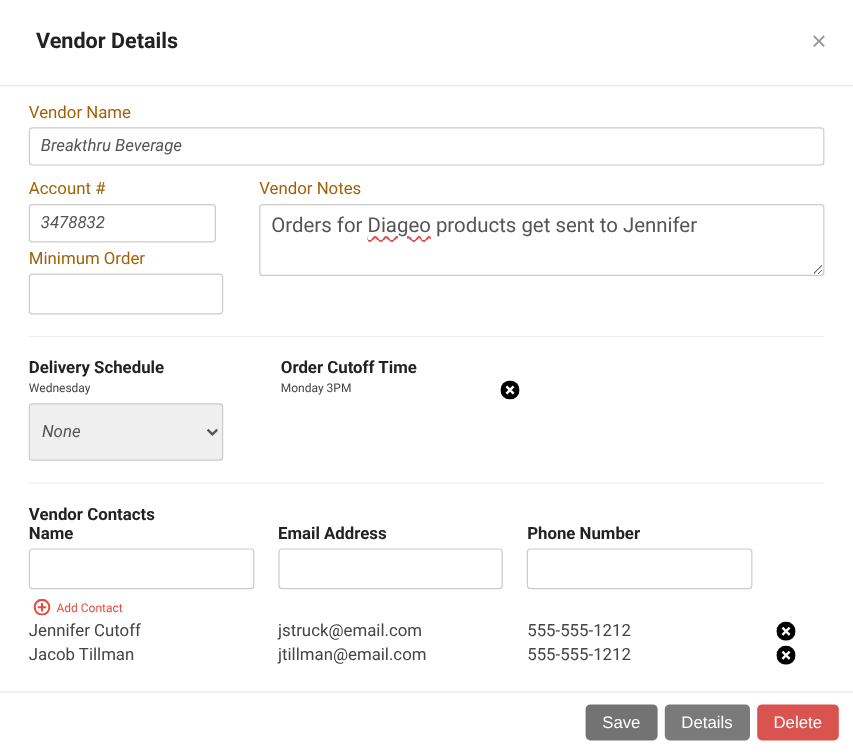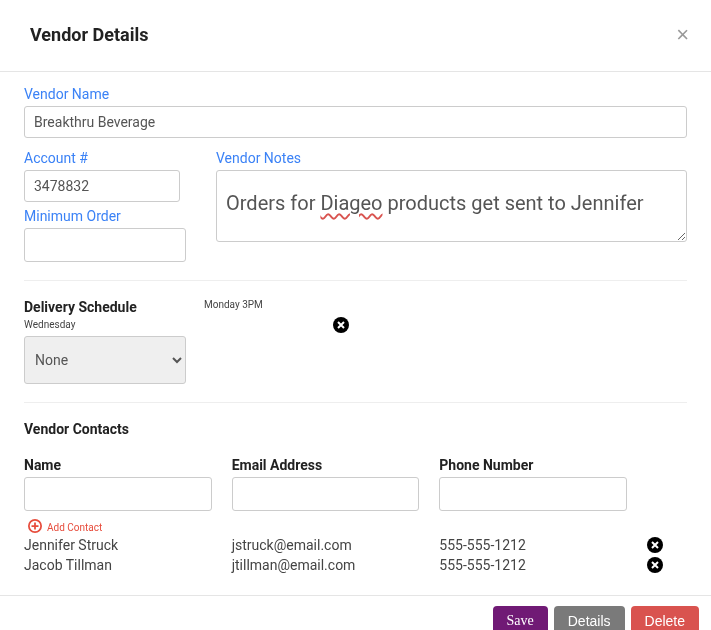--- a/index.html
+++ b/index.html
@@ -43,59 +43,60 @@
       padding-bottom: 18px;
       margin-bottom: 18px;
       border-bottom: 1px solid #eee;
     }
     .section:last-child { border-bottom: none; margin-bottom: 0;}
     .row { display: flex; gap: 30px; }
     .col-small { flex: 0 0 162px; }
     label, .lbl {
       display: block;
       font-size: 14px;
-      color: #3b82f6;
+      color: #a16207;
       margin-bottom: 4px;
     }
     .bold-label { font-weight: 700; color:#222;}
     input[type=text], textarea, select {
       width: 100%;
       border: 1px solid #ccc;
       border-radius: 3px;
       padding: 7px 9px;
       font-size: 14px;
       font-family: inherit;
       color: #555;
+      font-style: italic;
     }
     .vendor-name-group input { width: 100%; }
     .account-group input { width: 156px; }
     .min-order input { width: 162px; height:34px; }
     .notes-group { flex:1; }
     .spacer { height: 12px; }
     .spacer-sm { height:6px; }
 
-    .delivery-row { display:flex; align-items:flex-start; }
+    .delivery-row { display:flex; gap:30px; align-items:flex-start; }
     .delivery-col { flex: 0 0 180px; }
     .cutoff-col { flex:1; display:flex; align-items:flex-start; gap:70px;}
     .value-text { color:#444; font-size:10px; }
     select {
       appearance: auto;
       height: 48px;
       width: 162px;
       padding: 12px 6px;
     }
     .remove-circle {
       display:inline-flex;
       width:16px; height:16px;
       align-items:center; justify-content:center;
       cursor:pointer;
     }
     .remove-circle svg { width:16px; height:16px; fill:#000; }
 
-    .contacts-header { font-weight:700; margin-bottom:20px; color:#222;}
+    .contacts-header { font-weight:700; color:#222;}
     .contacts-grid {
       display:grid;
       grid-template-columns: 1fr 1fr 1fr 40px;
       column-gap: 20px;
       align-items:center;
     }
     .contacts-grid .hdr { font-weight:700; color:#222; margin-bottom:4px;}
     .contacts-grid input { height:34px; }
     .add-contact {
       grid-column: 1 / -1;
@@ -119,21 +120,21 @@
       gap:6px;
     }
     .btn {
       border:none;
       border-radius:4px;
       padding:7px 14px;
       font-size:14px;
       cursor:pointer;
       color:#fff;
     }
-    .btn-save { background:#701a75;font-family:Liberation Serif, serif; }
+    .btn-save { background:#737373; }
     .btn-cancel { background:#7a7a7a; }
     .btn-delete { background:#d9534f; }
 
     .underline-red {
       text-decoration: underline wavy #d9534f;
       text-underline-offset: 3px;
     }
   </style>
 </head>
 <body>
@@ -161,39 +162,40 @@
             <input type="text" value="3478832" style="">
           </div>
           <div class="spacer-sm"></div>
           <div class="min-order">
             <label class="lbl">Minimum Order</label>
             <input type="text" value="" style="">
           </div>
         </div>
         <div class="notes-group">
           <label class="lbl">Vendor Notes</label>
-          <div style="border: 1px solid rgb(204, 204, 204); border-radius: 3px; padding: 20px 9px; height: 72px; position: relative; font-size: 20px; color: rgb(85, 85, 85); resize: both; overflow: auto;" contenteditable="true">
+          <div style="border: 1px solid rgb(204, 204, 204); border-radius: 3px; padding: 7px 9px; height: 60px; position: relative; font-size: 17px; color: rgb(85, 85, 85); resize: both; overflow: auto;" contenteditable="true">
             <span>Orders for </span><span class="underline-red">Diageo</span><span>  products get sent to Jennifer</span>
           </div>
         </div>
       </div>
     </div>
 
     <div class="section">
       <div class="delivery-row">
         <div class="delivery-col">
           <div class="lbl bold-label">Delivery Schedule</div>
           <div class="value-text">Wednesday</div>
           <div class="spacer-sm"></div>
           <select>
             <option>None</option>
           </select>
         </div>
         <div class="cutoff-col">
           <div>
+            <div class="lbl bold-label">Order Cutoff Time</div>
             <div class="value-text">Monday 3PM</div>
           </div>
           <span class="remove-circle" style="margin-top:18px;">
             <svg viewBox="0 0 16 16">
                 <circle cx="8" cy="8" r="8"></circle>
                 <path d="M5 5 L11 11 M11 5 L5 11" stroke="#fff" stroke-width="2"></path>
               </svg>
           </span>
         </div>
       </div>
@@ -216,21 +218,21 @@
         <div class="add-contact">
           <span>
             <svg viewBox="0 0 16 16">
                 <circle cx="8" cy="8" r="7" fill="none" stroke="#e74c3c" stroke-width="2"></circle>
                 <path d="M8 4 V12 M4 8 H12" stroke="#e74c3c" stroke-width="2"></path>
               </svg>
           </span>
           <span>Add Contact</span>
         </div>
 
-        <div class="contact-row-text">Jennifer Struck</div>
+        <div class="contact-row-text">Jennifer Cutoff</div>
         <div class="contact-row-text">jstruck@email.com</div>
         <div class="contact-row-text">555-555-1212</div>
         <span class="remove-circle">
           <svg viewBox="0 0 16 16">
               <circle cx="8" cy="8" r="8"></circle>
               <path d="M5 5 L11 11 M11 5 L5 11" stroke="#fff" stroke-width="2"></path>
             </svg>
         </span>
 
         <div class="contact-row-text">Jacob Tillman</div>

